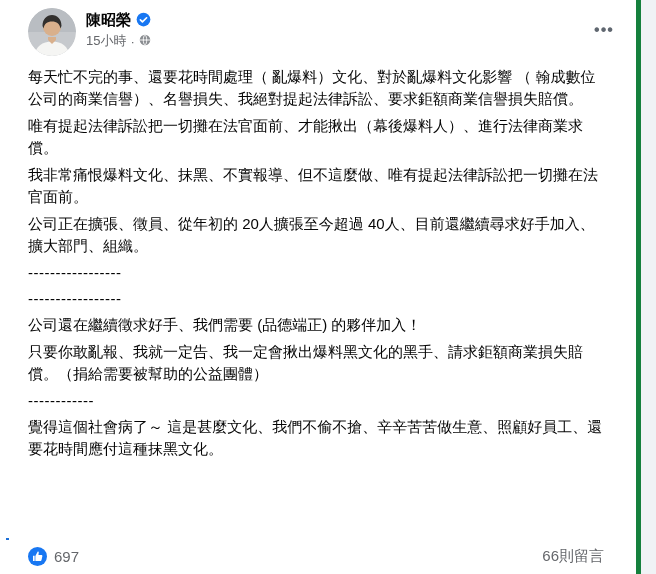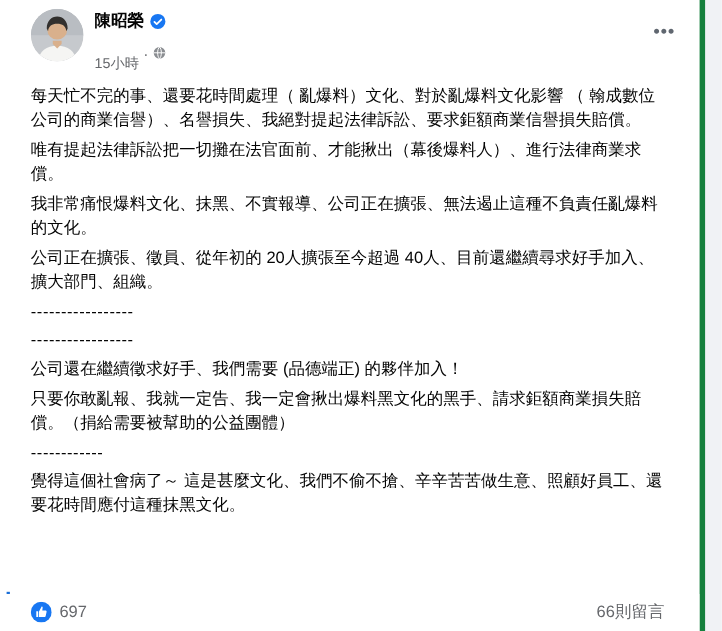--- a/index.html
+++ b/index.html
@@ -34,21 +34,21 @@
   .name-row { display: flex; align-items: center; gap: 5px; }
   .name {
     font-size: 15px; font-weight: 700; color: #050505;
     cursor: pointer; line-height: 19px;
   }
   .verified { display: inline-flex; align-items: center; }
   .meta-row {
     display: flex; align-items: center; gap: 4px;
     font-size: 13px; color: #65676b; margin-top: 3px;
   }
-  .meta-row .ts { cursor: pointer; margin-top: 17px; }
+  .meta-row .ts { cursor: pointer; }
   .more {
     width: 36px; height: 36px;
     display: flex; align-items: center; justify-content: center;
     border-radius: 50%;
     color: #606770;
     font-size: 16px; font-weight: 700; letter-spacing: 1px;
     cursor: pointer; user-select: none;
     margin-top: 4px;
   }
   
@@ -128,21 +128,21 @@
         </span>
       </div>
     </div>
     <div class="more">•••</div>
   </div>
 
   <div class="content">
 
   <p class="para">每天忙不完的事、還要花時間處理（ 亂爆料）文化、對於亂爆料文化影響 （ 翰成數位公司的商業信譽）、名譽損失、我絕對提起法律訴訟、要求鉅額商業信譽損失賠償。</p>
       <p class="para">唯有提起法律訴訟把一切攤在法官面前、才能揪出（幕後爆料人）、進行法律商業求償。</p>
-      <p class="para">我非常痛恨爆料文化、抹黑、不實報導、公司正在擴張、無法遏止這種不負責任亂爆料的文化。</p>
+      <p class="para">我非常痛恨爆料文化、抹黑、不實報導、但不這麼做、唯有提起法律訴訟把一切攤在法官面前。</p>
       <p class="para">公司正在擴張、徵員、從年初的 20人擴張至今超過 40人、目前還繼續尋求好手加入、擴大部門、組織。</p>
       <p class="para dashes">-----------------</p>
       <p class="para dashes">-----------------</p>
       <p class="para">公司還在繼續徵求好手、我們需要 (品德端正) 的夥伴加入！</p>
       <p class="para">只要你敢亂報、我就一定告、我一定會揪出爆料黑文化的黑手、請求鉅額商業損失賠償。（捐給需要被幫助的公益團體）</p>
       <p class="para dashes">------------</p>
       <p class="para">覺得這個社會病了～ 這是甚麼文化、我們不偷不搶、辛辛苦苦做生意、照顧好員工、還要花時間應付這種抹黑文化。</p>
     </div>
 
   <div class="caret-bar"></div>

